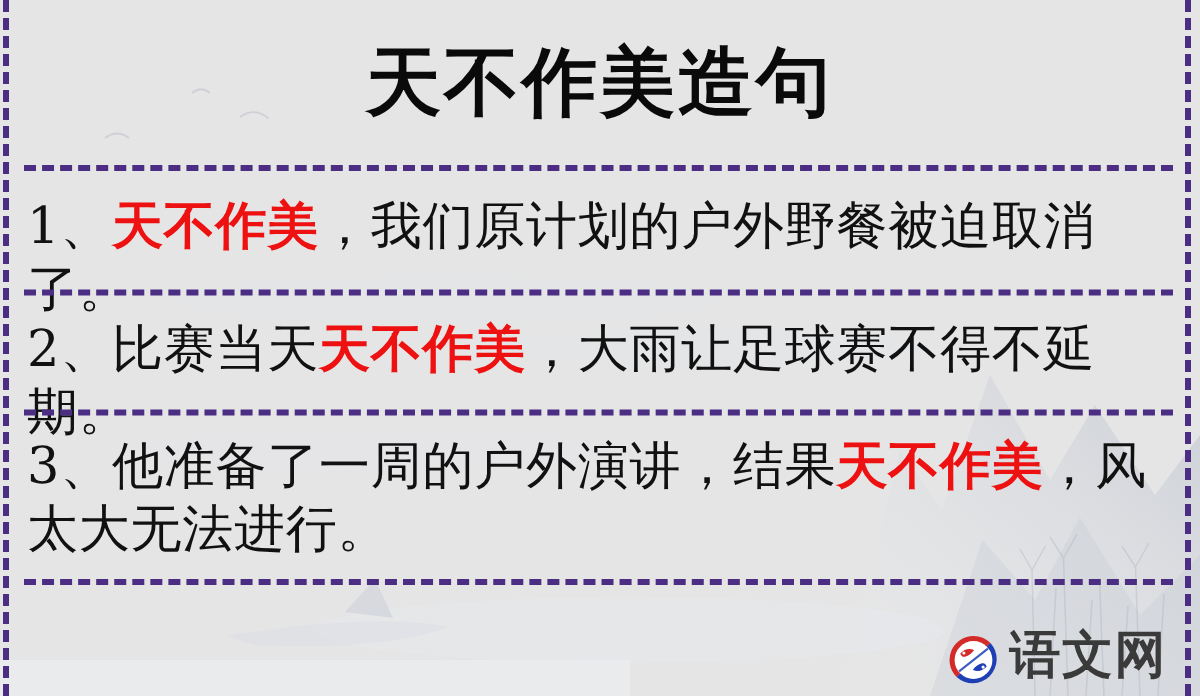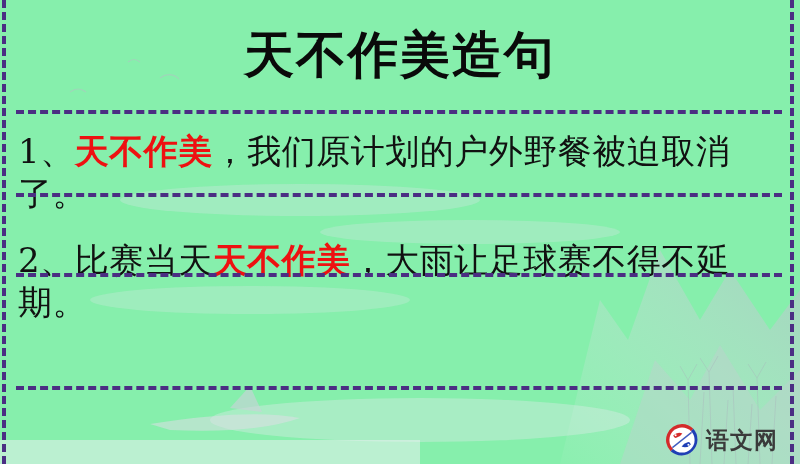--- a/index.html
+++ b/index.html
@@ -4,21 +4,21 @@
 <style>
   html, body {
     margin: 0;
     padding: 0;
     background: #ffffff;
   }
   #page {
     position: relative;
     width: 800px;
     height: 464px;
-    background: #86efac;
+    background: #e5e5e5;
     overflow: hidden;
     font-family: "DejaVu Serif", "Liberation Serif", serif;
     box-sizing: border-box;
   }
 
   
   .bg-wash {
     position: absolute;
     inset: 0;
     pointer-events: none;
@@ -79,21 +79,21 @@
     left: 18px;
     right: 24px;
     z-index: 3;
     color: #111111;
     font-size: 34px;
     line-height: 42px;
     letter-spacing: 0.5px;
     font-family: "DejaVu Serif", "Liberation Serif", serif;
   }
   .row.r1 { top: 130px; }
-  .row.r2 { top: 212px; margin-top: 27px; }
+  .row.r2 { top: 212px; }
   .row.r3 { top: 290px; }
 
   .idiom {
     color: #ee1111;
     font-weight: bold;
   }
 
   
   .logo {
     position: absolute;
@@ -104,22 +104,22 @@
     gap: 6px;
     z-index: 6;
   }
   .logo-mark {
     width: 36px;
     height: 36px;
     flex: 0 0 36px;
   }
   .logo-mark svg { display: block; width: 36px; height: 36px; }
   .logo-text {
-    font-family: Liberation Serif, serif;
-    font-size: 23px;
+    font-family: Liberation Mono, monospace;
+    font-size: 34px;
     font-weight: bold;
     color: #3a3a3a;
     letter-spacing: 1px;
     line-height: 1;
   }
 </style>
 </head>
 <body>
 
 <div id="page">
@@ -175,20 +175,23 @@
   </div>
 
   <div class="row r1">
     <span>1、</span><span></span><span class="idiom">天不作美</span><span>，我们原计划的户外野餐被迫取消了。</span>
   </div>
 
   <div class="row r2">
     <span>2、</span><span>比赛当天</span><span class="idiom">天不作美</span><span>，大雨让足球赛不得不延期。</span>
   </div>
 
+  <div class="row r3">
+    <span>3、</span><span>他准备了一周的户外演讲，结果</span><span class="idiom">天不作美</span><span>，风太大无法进行。</span>
+  </div>
 
   <div class="logo">
     <span class="logo-mark">
       <svg viewBox="0 0 36 36" xmlns="http://www.w3.org/2000/svg" aria-hidden="true">
 
         <path d="M18 2 A16 16 0 0 0 6.7 29.3 L29.3 6.7 A15.95 15.95 0 0 0 18 2 Z" fill="#d42a2a"></path>
         <path d="M29.3 6.7 L6.7 29.3 A16 16 0 0 0 29.3 6.7 Z" fill="#1f3fb5"></path>
         <circle cx="18" cy="18" r="12.6" fill="#ffffff"></circle>
 
         <path d="M9.2 13.6 q4.2 -4.4 9.2 -2.2 q-2.2 3.4 -6.1 4.4 q-2.1 0.5 -3.1 -2.2 Z" fill="#d42a2a"></path>

